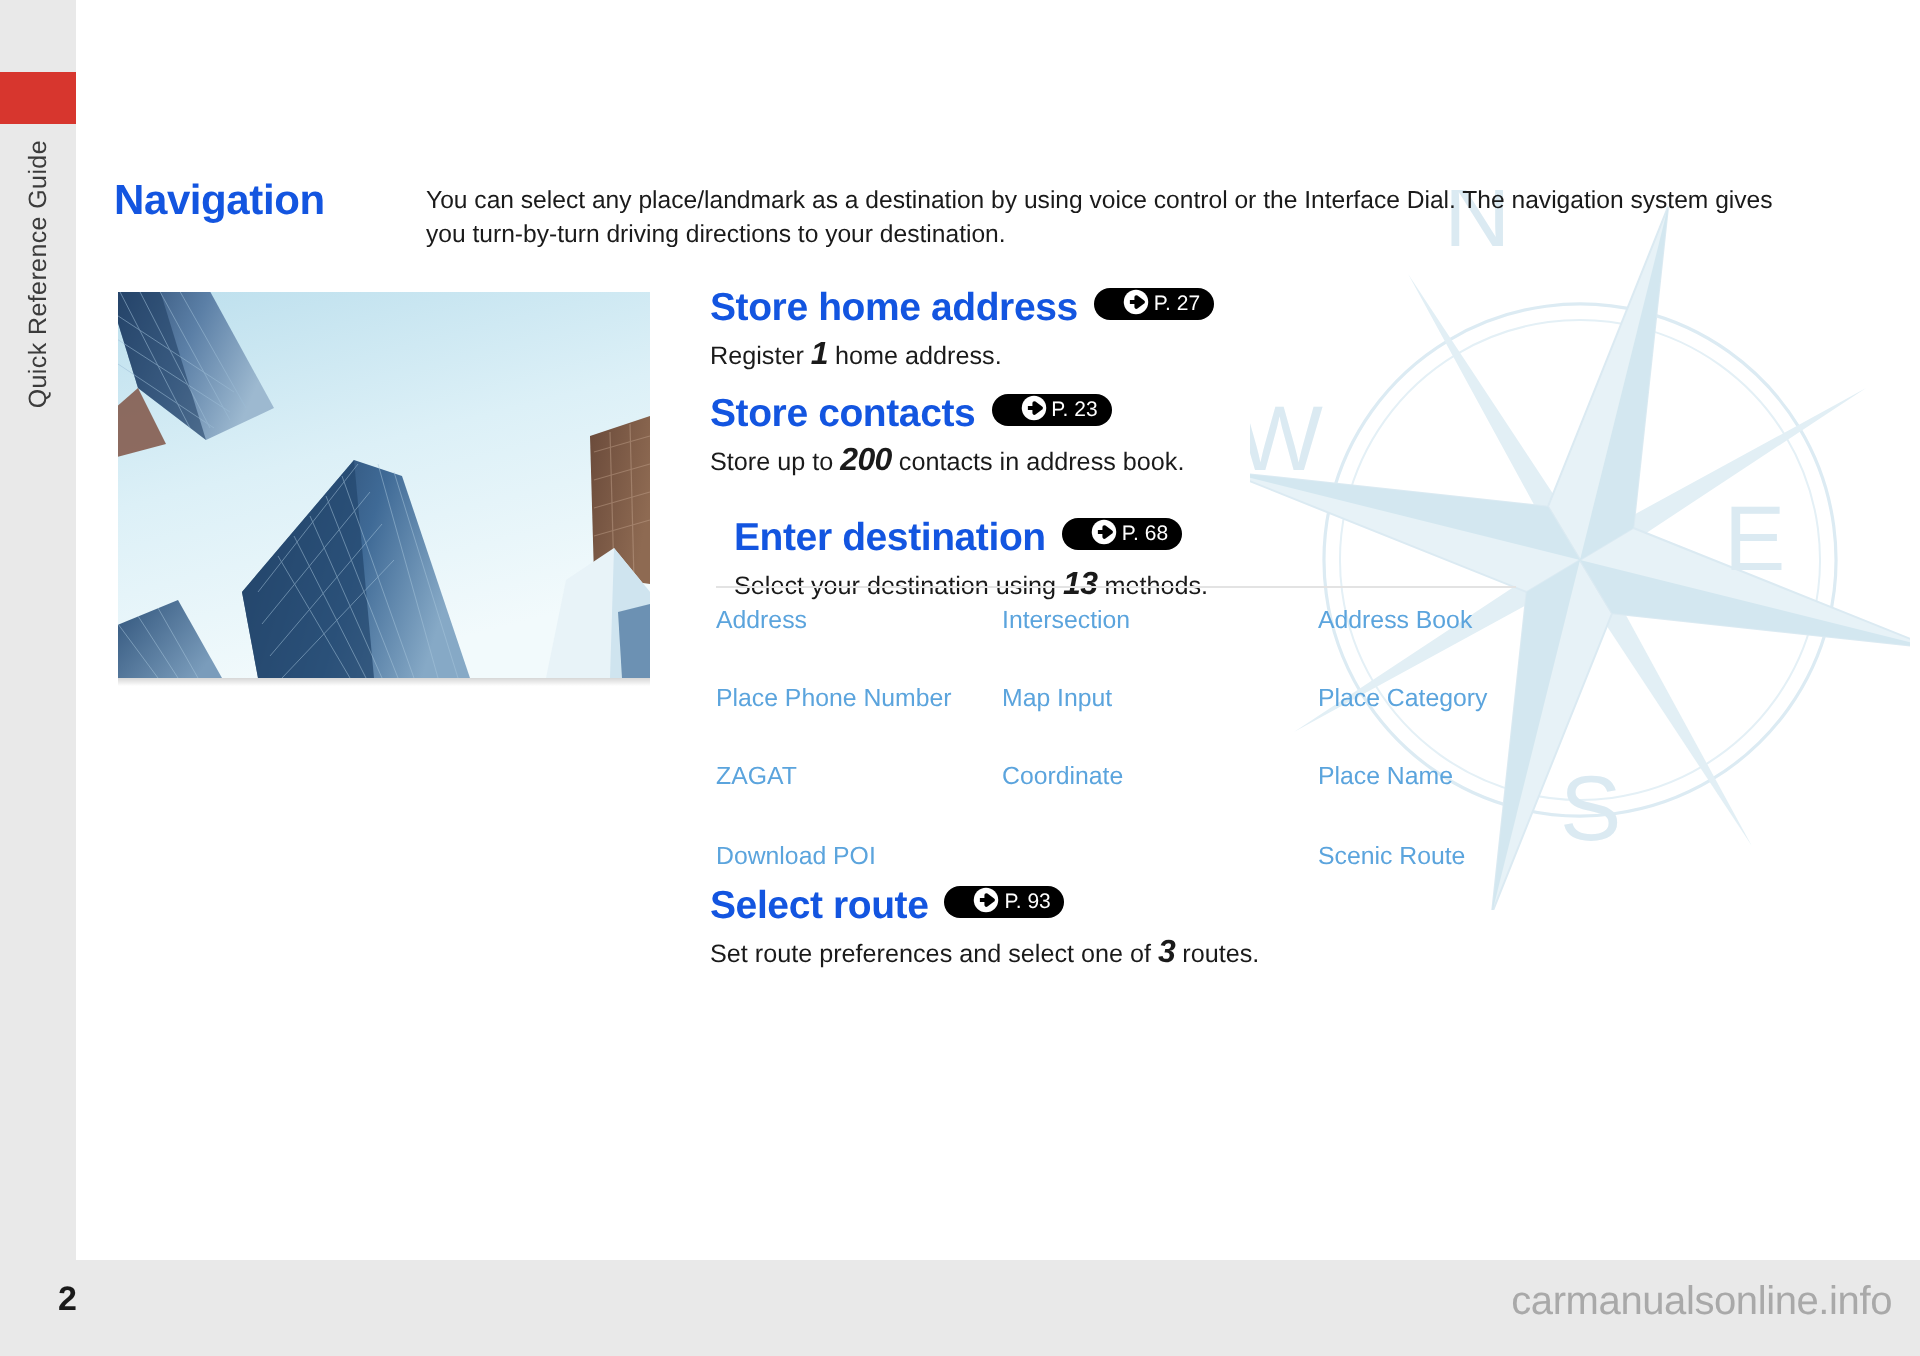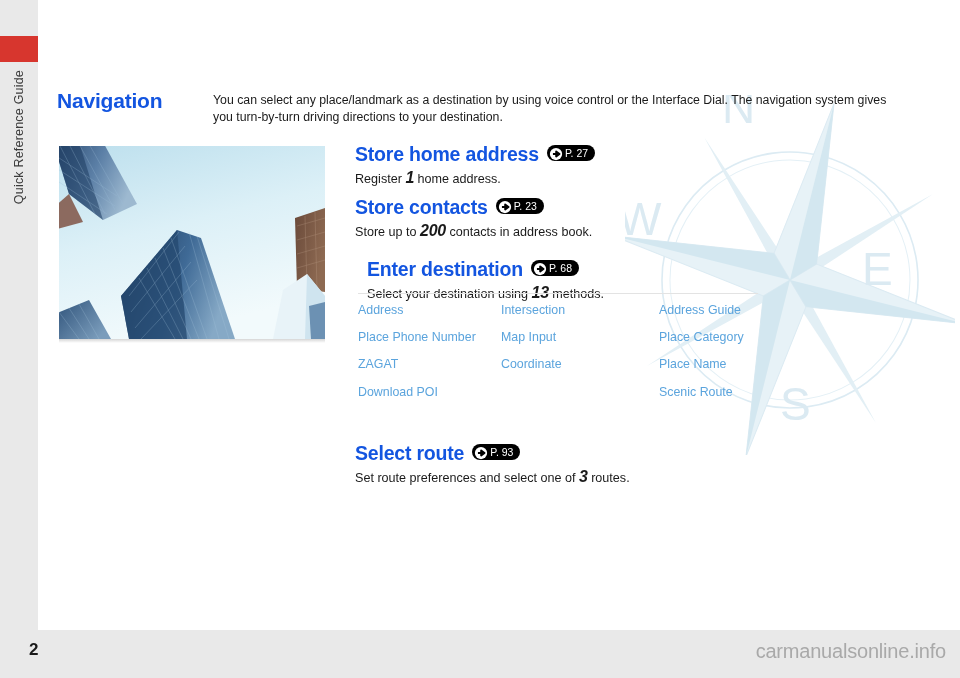--- a/index.html
+++ b/index.html
@@ -164,26 +164,26 @@
   .num {
     font-size: 16px;
     font-weight: bold;
     font-style: italic;
     letter-spacing: -0.3px;
   }
 
   
   .pref {
     display: inline-flex;
-    align-items: flex-end;
+    align-items: flex-start;
     background: #000000;
     color: #ffffff;
     border-radius: 9px;
     height: 16px;
-    padding: 0 7px 0 2px;
+    padding: 0 7px 0 14px;
     margin-left: 8px;
     position: relative;
     top: -3px;
     vertical-align: middle;
   }
   .pref .arrow {
     width: 14px; height: 14px;
     margin-right: 2px;
     flex: 0 0 auto;
   }
@@ -200,21 +200,21 @@
     position: absolute;
     left: 358px;
     top: 293px;
     width: 400px;
     border-top: 1px solid #e3e3e3;
     padding-top: 5px;
   }
   .methods-grid {
     display: grid;
     grid-template-columns: 143px 158px auto;
-    row-gap: 4px;
+    row-gap: 16px;
   }
   .m-cell {
     font-size: 12.4px;
     color: #5ba4dd;
     line-height: 23.2px;
     white-space: nowrap;
   }
   .m-cell.empty { color: transparent; }
 </style>
 </head>
@@ -406,21 +406,21 @@
         </span>
     </div>
     <div class="sub"><span>Select your destination using </span><span class="num">13</span><span> methods.</span></div>
   </div>
 
   <div class="methods">
     <div class="methods-grid">
       <div class="m-cell">Address</div>
       <div class="m-cell">Intersection</div>
 
-      <div class="m-cell">Address Guide</div>
+      <div class="m-cell">Address Book</div>
       <div class="m-cell">Place Phone Number</div>
       <div class="m-cell">Map Input</div>
 
       <div class="m-cell">Place Category</div>
       <div class="m-cell">ZAGAT</div>
       <div class="m-cell">Coordinate</div>
 
       <div class="m-cell">Place Name</div>
       <div class="m-cell">Download POI</div>
       <div class="m-cell empty"></div>

